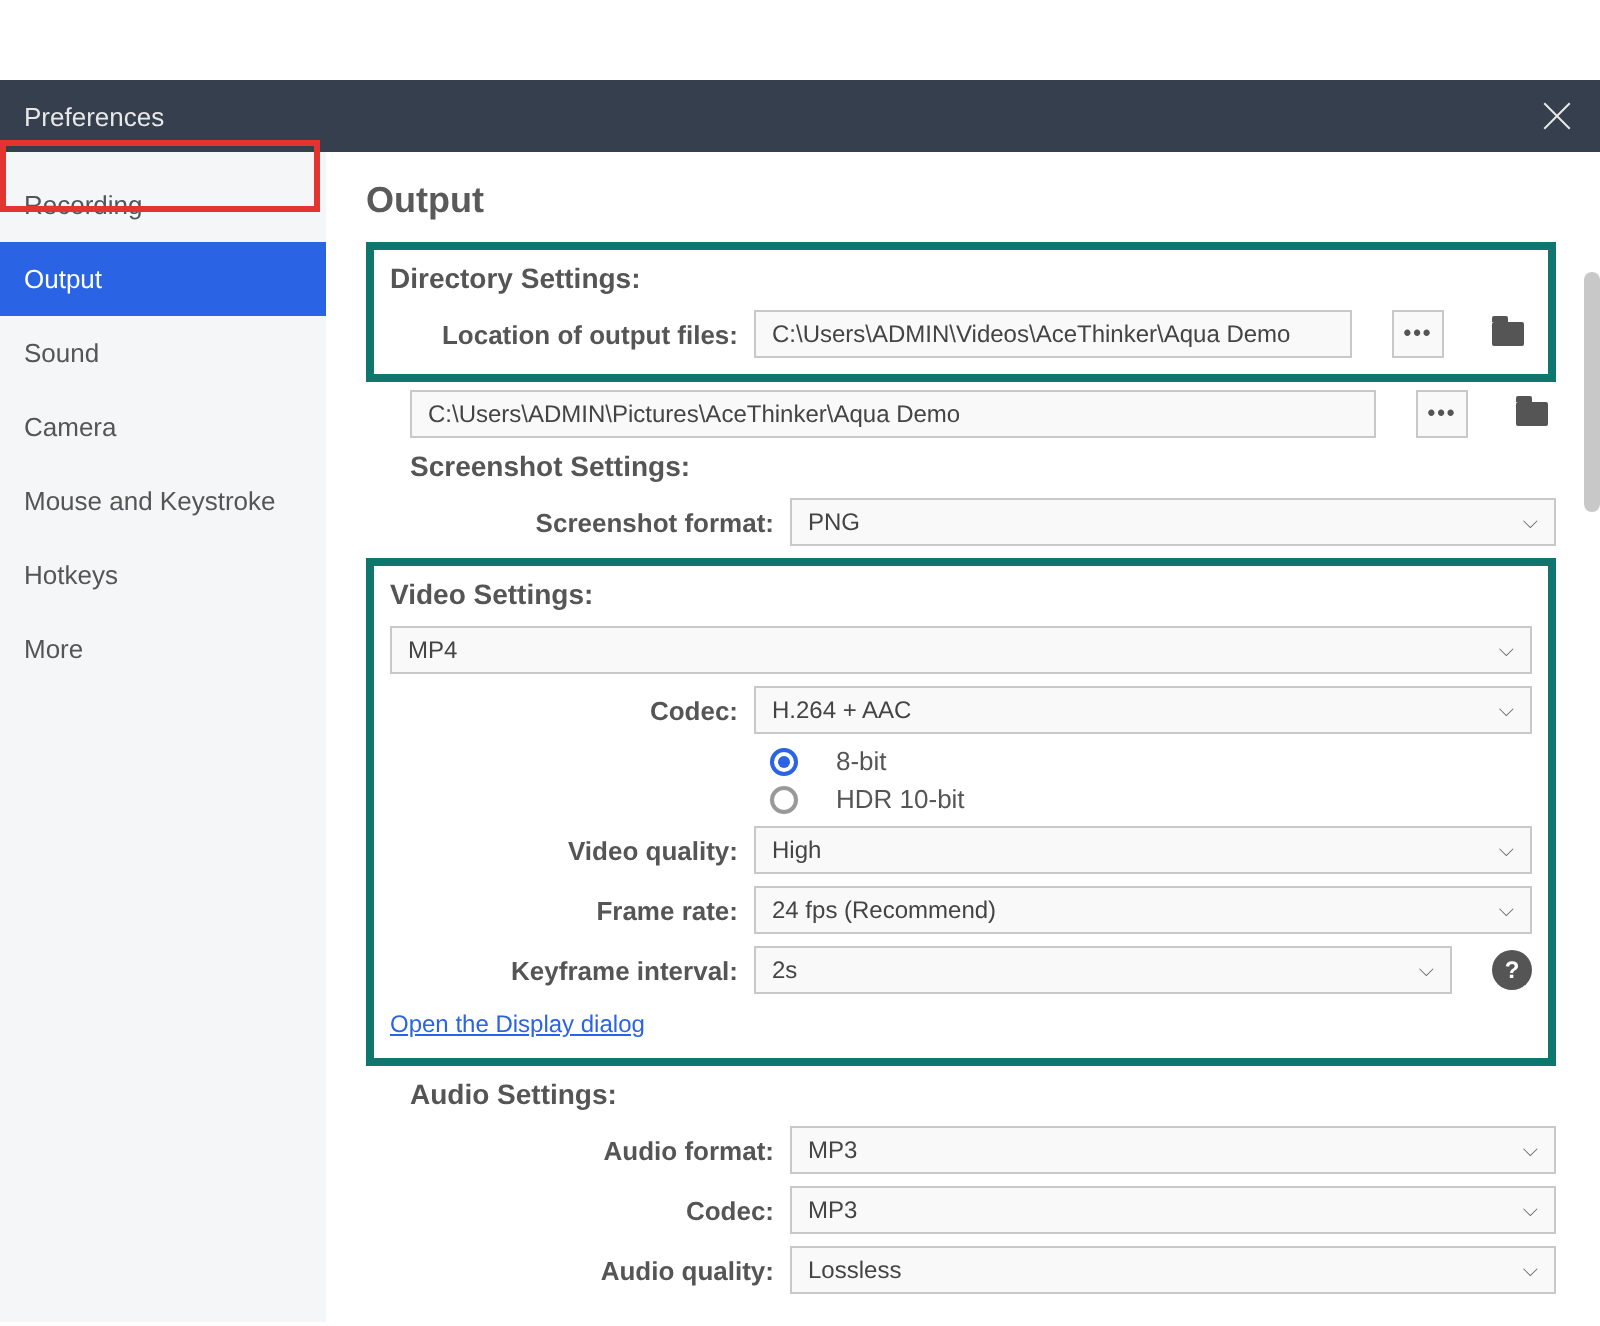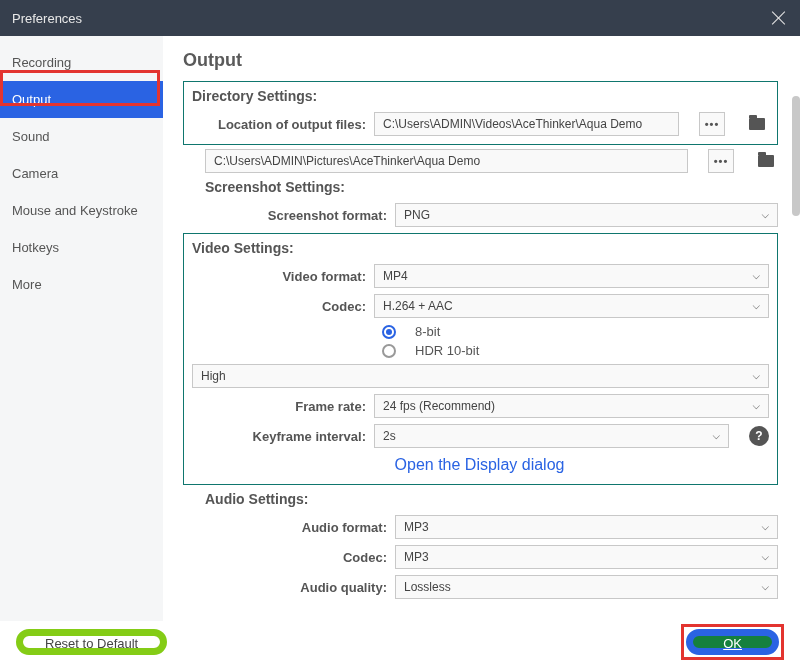--- a/index.html
+++ b/index.html
@@ -1,17 +1,17 @@
 <!DOCTYPE html>
 <html><head>
 <meta charset="utf-8">
 <style>
 * { margin:0; padding:0; box-sizing:border-box; font-family: "Segoe UI", Tahoma, sans-serif; }
 body { width:800px; height:663px; background:#fff; overflow:hidden; }
-.titlebar { height:36px; background:#363f4d; color:#e8e8e8; display:flex; align-items:center; padding:0 12px; font-size:13px; }
+.titlebar { height:36px; background:#363f4d; color:#e8e8e8; display:flex; align-items:center; padding:0 12px; font-size:13px;margin-top:40px; }
 .titlebar .spacer { flex:1; }
 .close { width:18px; height:18px; position:relative; }
 .close::before, .close::after { content:""; position:absolute; left:8px; top:0; width:1px; height:18px; background:#e8e8e8; }
 .close::before { transform:rotate(45deg); }
 .close::after { transform:rotate(-45deg); }
 .body { display:flex; height:585px; }
 .sidebar { width:163px; background:#f5f6f7; padding-top:8px; }
 .side-item { padding:11px 12px; font-size:13px; color:#555; cursor:pointer; }
 .side-item.active { background:#2a63e3; color:#fff; }
 .main { flex:1; padding:14px 22px 0 20px; position:relative; overflow:hidden; }
@@ -27,27 +27,27 @@
 .select .chev { font-size:10px; color:#666; }
 .btn-small { width:26px; height:24px; border:1px solid #c8c8c8; background:#f9f9f9; display:flex; align-items:center; justify-content:center; font-size:11px; font-weight:bold; color:#555; cursor:pointer; letter-spacing:1px; }
 .folder-ico { width:24px; height:24px; display:flex; align-items:center; justify-content:center; }
 .folder-ico div { width:16px; height:12px; background:#555; border-radius:1px; position:relative; }
 .folder-ico div::before { content:""; position:absolute; top:-3px; left:0; width:8px; height:3px; background:#555; border-radius:1px 1px 0 0; }
 .radio-row { display:flex; align-items:center; gap:19px; font-size:13px; color:#555; margin:4px 0 4px 198px; }
 .radio { width:14px; height:14px; border:2px solid #999; border-radius:50%; display:inline-block; position:relative; }
 .radio.on { border-color:#2a63e3; }
 .radio.on::after { content:""; position:absolute; width:6px; height:6px; background:#2a63e3; border-radius:50%; top:2px; left:2px; }
 .help { width:20px; height:20px; border-radius:50%; background:#555; color:#fff; font-size:12px; font-weight:bold; display:flex; align-items:center; justify-content:center; }
-.link { color:#2a63e3; font-size:16px; display:block; text-align:center; margin:8px 2px 4px 0; cursor:pointer; }
+.link { color:#2a63e3; text-decoration:underline; font-size:12px; display:block; text-align:left; margin:8px 2px 4px 0; cursor:pointer; }
 .highlight-sidebar { position:absolute; border:3px solid #e3342f; pointer-events:none; }
 .footer { height:42px; display:flex; align-items:center; padding:0 16px; border-top:0; }
 .footer .spacer { flex:1; }
 .btn { height:26px; border-radius:13px; border:7px solid #84cc16; background:#fff; padding:0 22px; font-size:13px; color:#444; cursor:pointer; }
 .btn.primary { background:#15803d; border-color:#2a63e3; color:#fff; padding:0 30px;text-decoration:underline; }
-.hb { border:1px solid #0f766e; padding:0; margin-left:0; margin-right:0; }
+.hb { border:4px solid #0f766e; padding:0; margin-left:0; margin-right:0; }
 </style>
 </head>
 <body>
 
 <div class="titlebar">
   <span>Preferences</span>
   <span class="spacer"></span>
   <span class="close"></span>
 </div>
 
@@ -104,21 +104,20 @@
               <span>PNG</span>
               <span class="chev">⌵</span>
             </div>
           </div>
       </div>
     </div>
 
     <div class="section hb" style="padding:6px 8px;">
       <div class="section-title">Video Settings:</div>
       <div class="row">
-        <div class="label" style="width:182px">Video format:</div>
         <div class="field">
             <div class="select">
               <span>MP4</span>
               <span class="chev">⌵</span>
             </div>
           </div>
       </div>
       <div class="row">
         <div class="label" style="width:182px">Codec:</div>
         <div class="field">
@@ -130,20 +129,21 @@
       </div>
       <div class="radio-row" style="margin-left:190px">
           <span class="radio on"></span>
           <span>8-bit</span>
         </div>
       <div class="radio-row" style="margin-left:190px">
           <span class="radio"></span>
           <span>HDR 10-bit</span>
         </div>
       <div class="row">
+        <div class="label" style="width:182px">Video quality:</div>
         <div class="field">
             <div class="select">
               <span>High</span>
               <span class="chev">⌵</span>
             </div>
           </div>
       </div>
       <div class="row">
         <div class="label" style="width:182px">Frame rate:</div>
         <div class="field">

